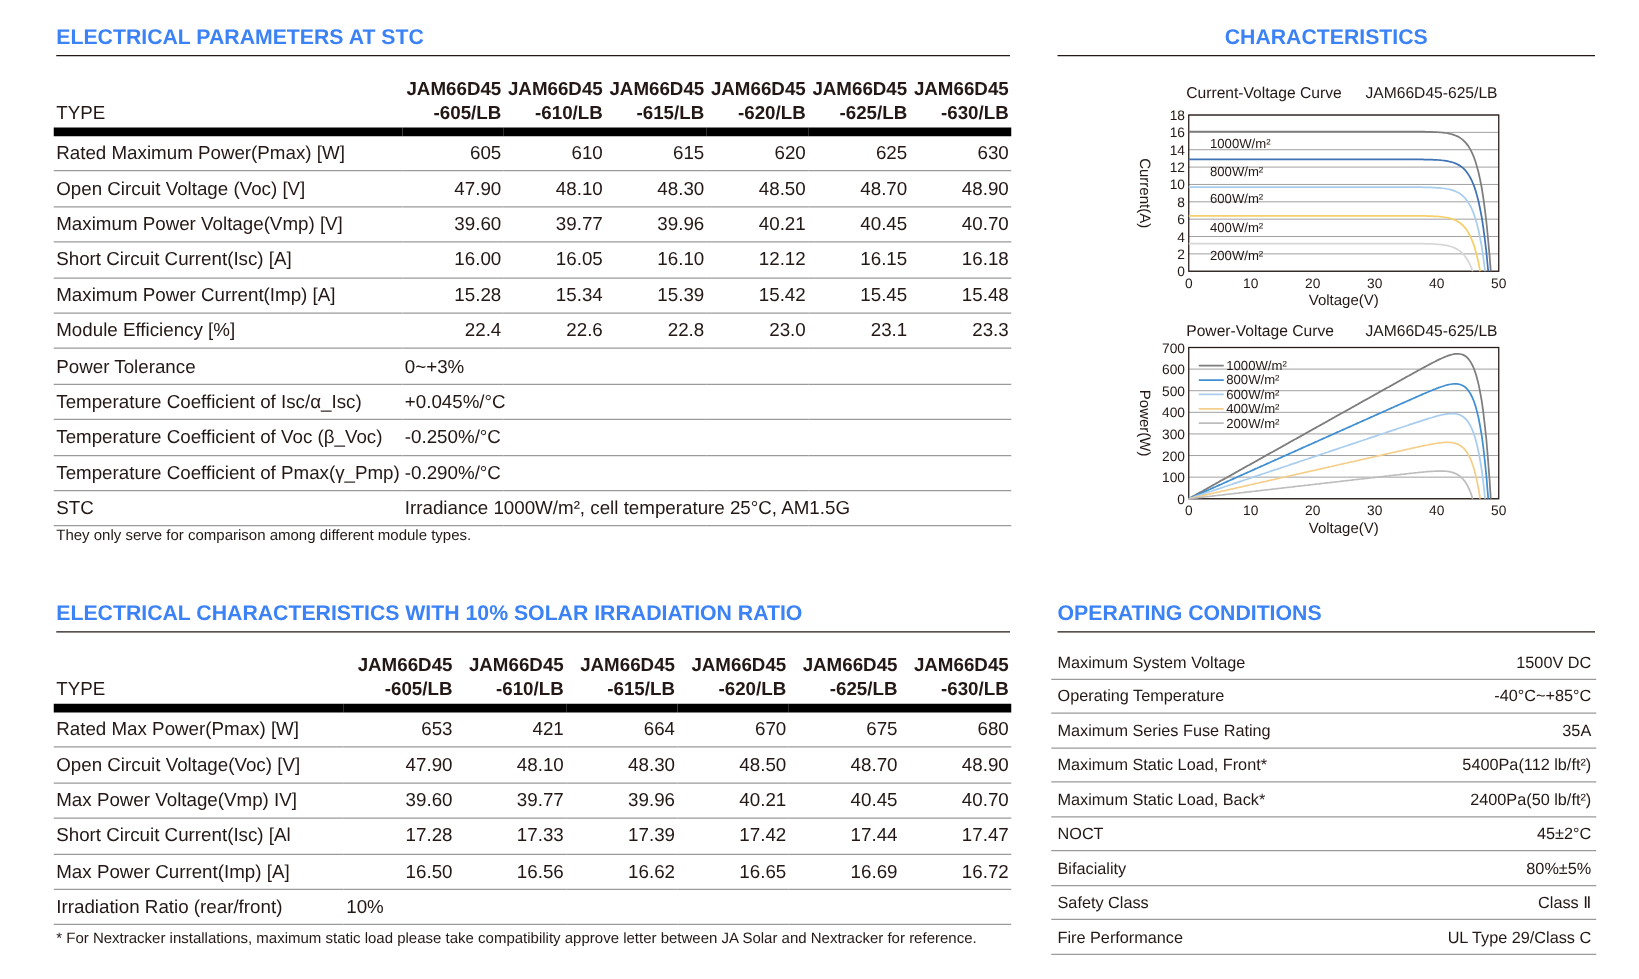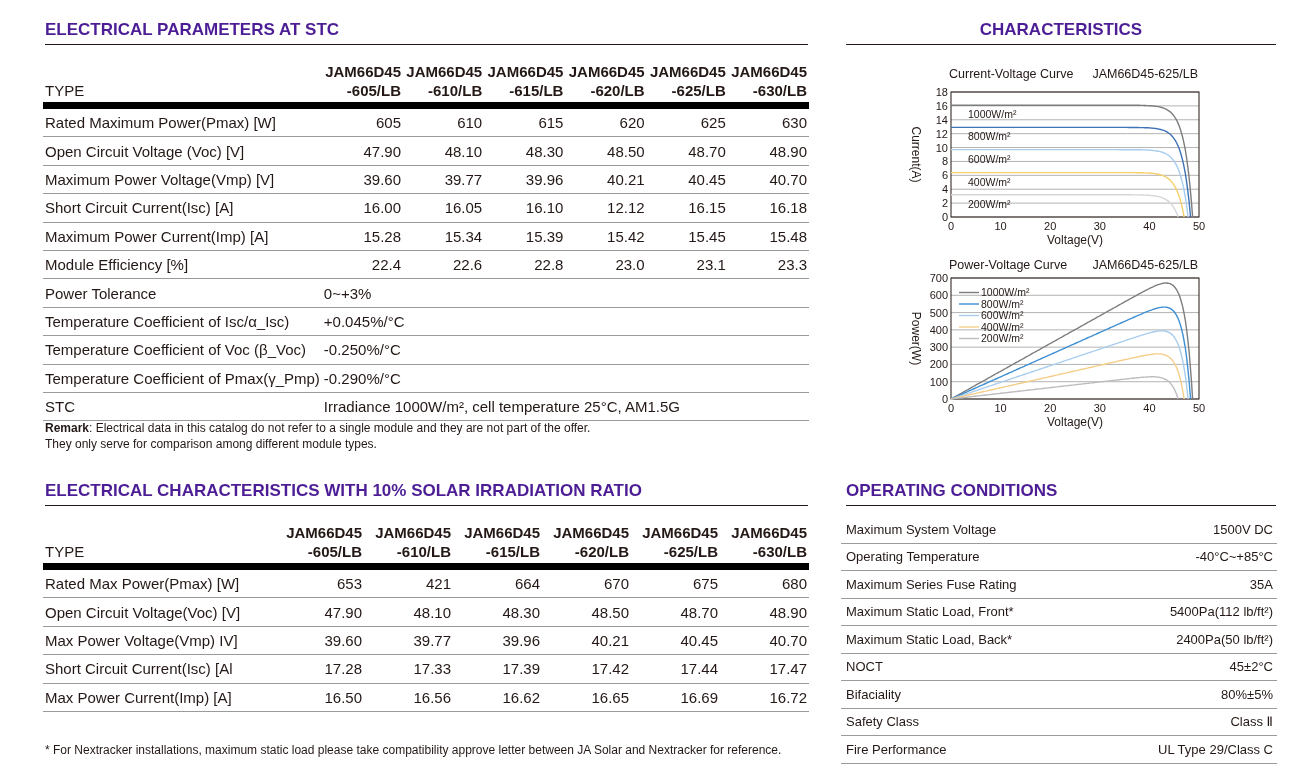--- a/index.html
+++ b/index.html
@@ -1,17 +1,17 @@
 <!DOCTYPE html>
 <html><head>
 <meta charset="utf-8">
 <style>
   html,body{margin:0;padding:0;background:#fff;}
   body{width:1311px;height:783px;position:relative;overflow:hidden;font-family:"Liberation Sans",sans-serif;color:#231815;}
-  .section-title{position:absolute;font-weight:bold;font-size:17px;letter-spacing:0px;color:#4c1d95;padding-bottom:4px;border-bottom:1px solid #231815;}
+  .section-title{position:absolute;font-weight:bold;font-size:17px;letter-spacing:0px;color:#3b82f6;padding-bottom:4px;border-bottom:1px solid #231815;}
   table{border-collapse:collapse;position:absolute;font-size:15px;}
   td,th{padding:0 2px;font-weight:normal;white-space:nowrap;}
   .t1 td{height:27.4px;border-bottom:1px solid #9a9a9a;}
   .t1 td.num{text-align:right;}
   .hdr th{text-align:right;vertical-align:bottom;font-weight:bold;font-size:15px;line-height:19px;padding-bottom:2px;border-bottom:7px solid #000000;}
   .hdr th.lbl{text-align:left;font-weight:normal;}
   .span-val{text-align:left;}
   .remark{position:absolute;font-size:12px;line-height:16px;}
   .remark b{font-weight:bold;}
   .foot{position:absolute;font-size:12px;}
@@ -126,21 +126,20 @@
         <td colspan="6" class="span-val">-0.290%/°C</td>
       </tr>
       <tr>
         <td>STC</td>
         <td colspan="6" class="span-val">Irradiance 1000W/m², cell temperature 25°C, AM1.5G</td>
       </tr>
     </tbody>
 </table>
 
 <div class="remark" style="left:45px;top:420px;">
-  <div><b>Remark</b><span>: Electrical data in this catalog do not refer to a single module and they are not part of the offer.</span></div>
   <div>They only serve for comparison among different module types.</div>
 </div>
 
 <div class="section-title" style="left:45px;top:481px;width:763px;">ELECTRICAL CHARACTERISTICS WITH 10% SOLAR IRRADIATION RATIO</div>
 
 <table class="t1" id="bif-table" style="left:43px;top:523px;width:766px;">
   <thead>
     <tr class="hdr" id="bif-hdr">
       <th class="lbl" style="width:228px;">TYPE</th>
     <th>
@@ -207,20 +206,24 @@
         <td class="num">17.47</td>
       </tr>
       <tr>
         <td>Max Power Current(Imp) [A]</td>
         <td class="num">16.50</td>
         <td class="num">16.56</td>
         <td class="num">16.62</td>
         <td class="num">16.65</td>
         <td class="num">16.69</td>
         <td class="num">16.72</td>
+      </tr>
+      <tr>
+        <td>Irradiation Ratio (rear/front)</td>
+        <td colspan="6" class="span-val">10%</td>
       </tr>
     </tbody>
 </table>
 
 <div class="foot" style="left:45px;top:743px;">* For Nextracker installations, maximum static load please take compatibility approve letter between JA Solar and Nextracker for reference.</div>
 
 <div class="section-title" style="left:846px;top:20px;width:430px;text-align:center;">CHARACTERISTICS</div>
 
 <svg id="iv-chart" width="330" height="190" style="position:absolute;left:890px;top:60px;">
     <text x="59" y="18" font-size="12.5">Current-Voltage Curve</text>

